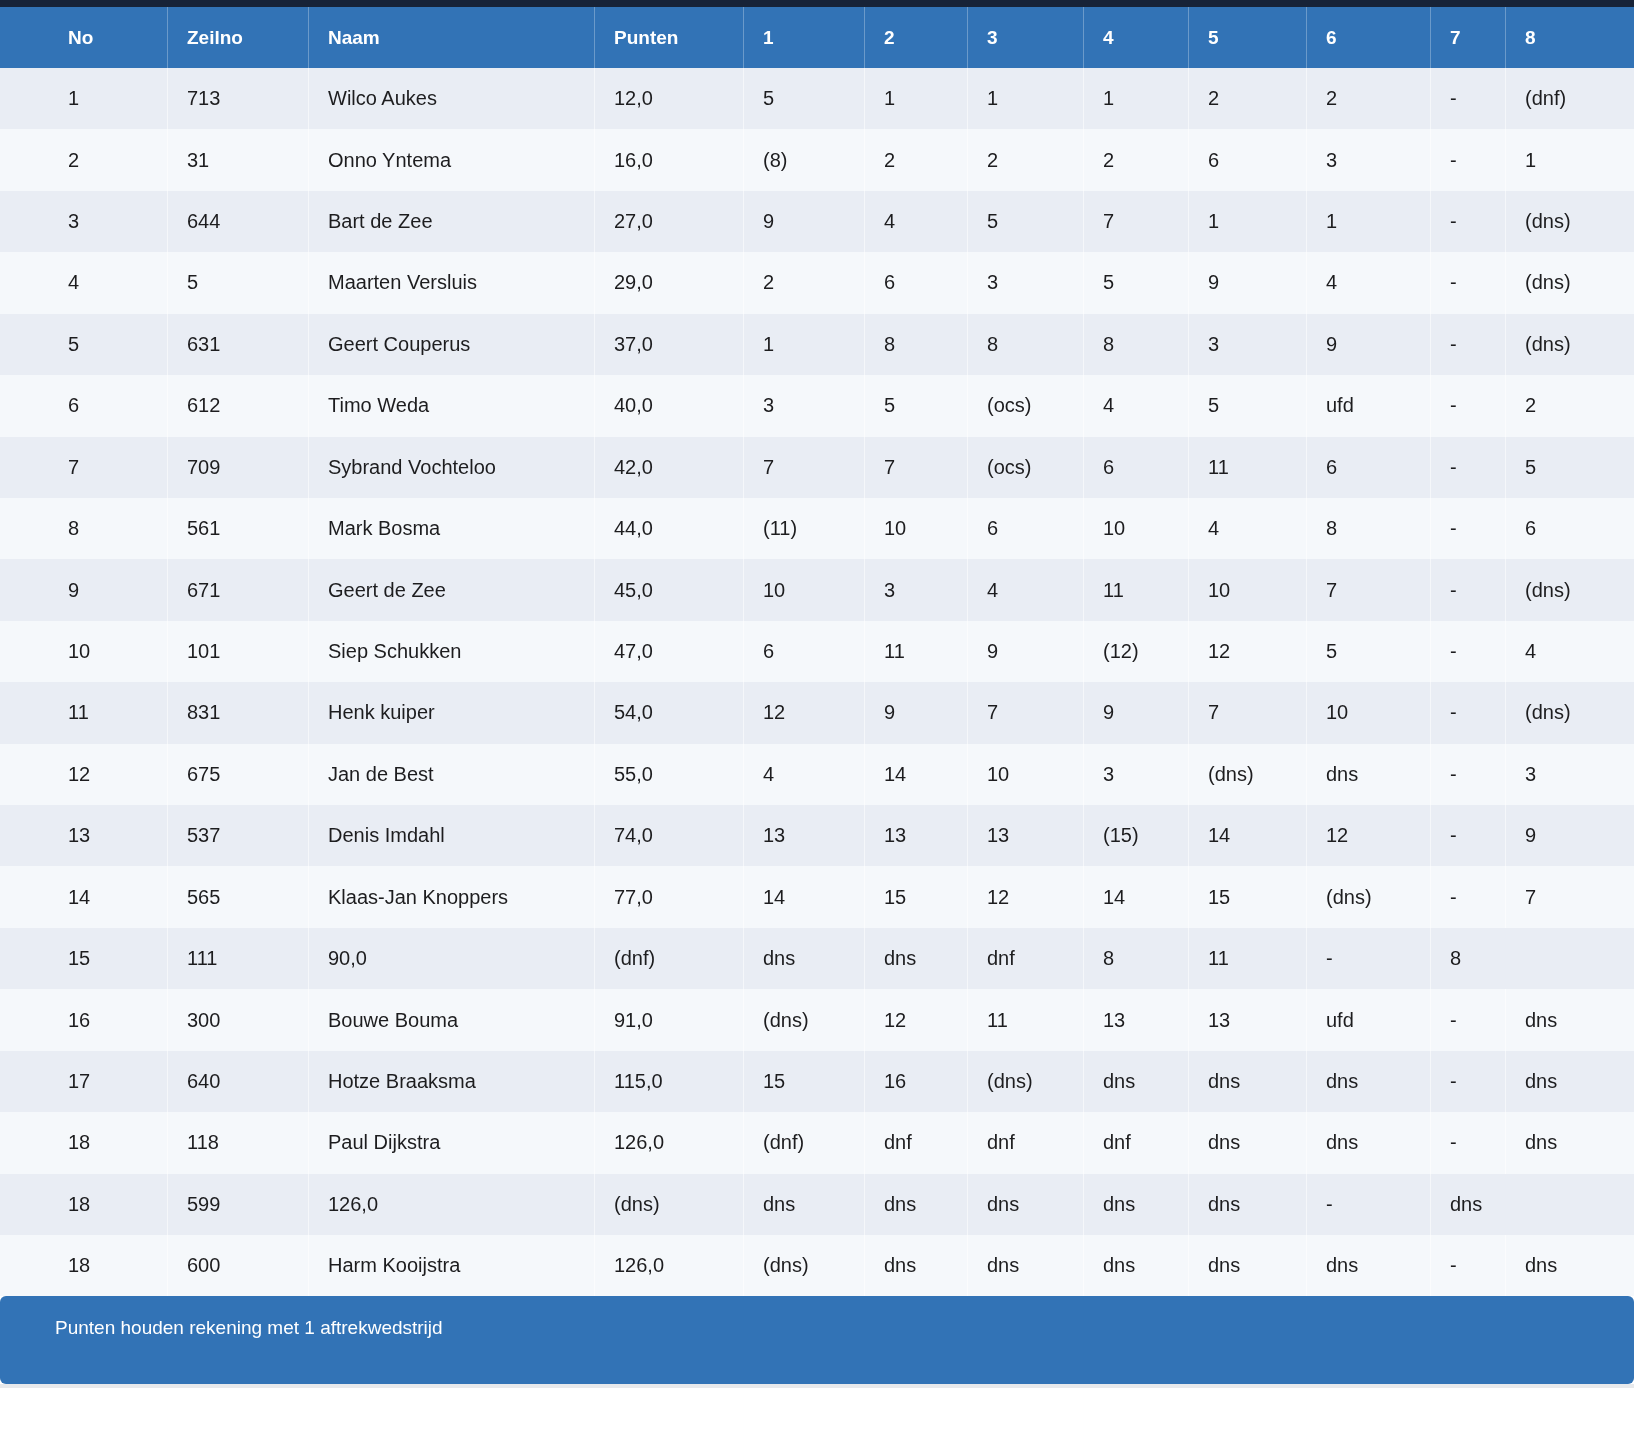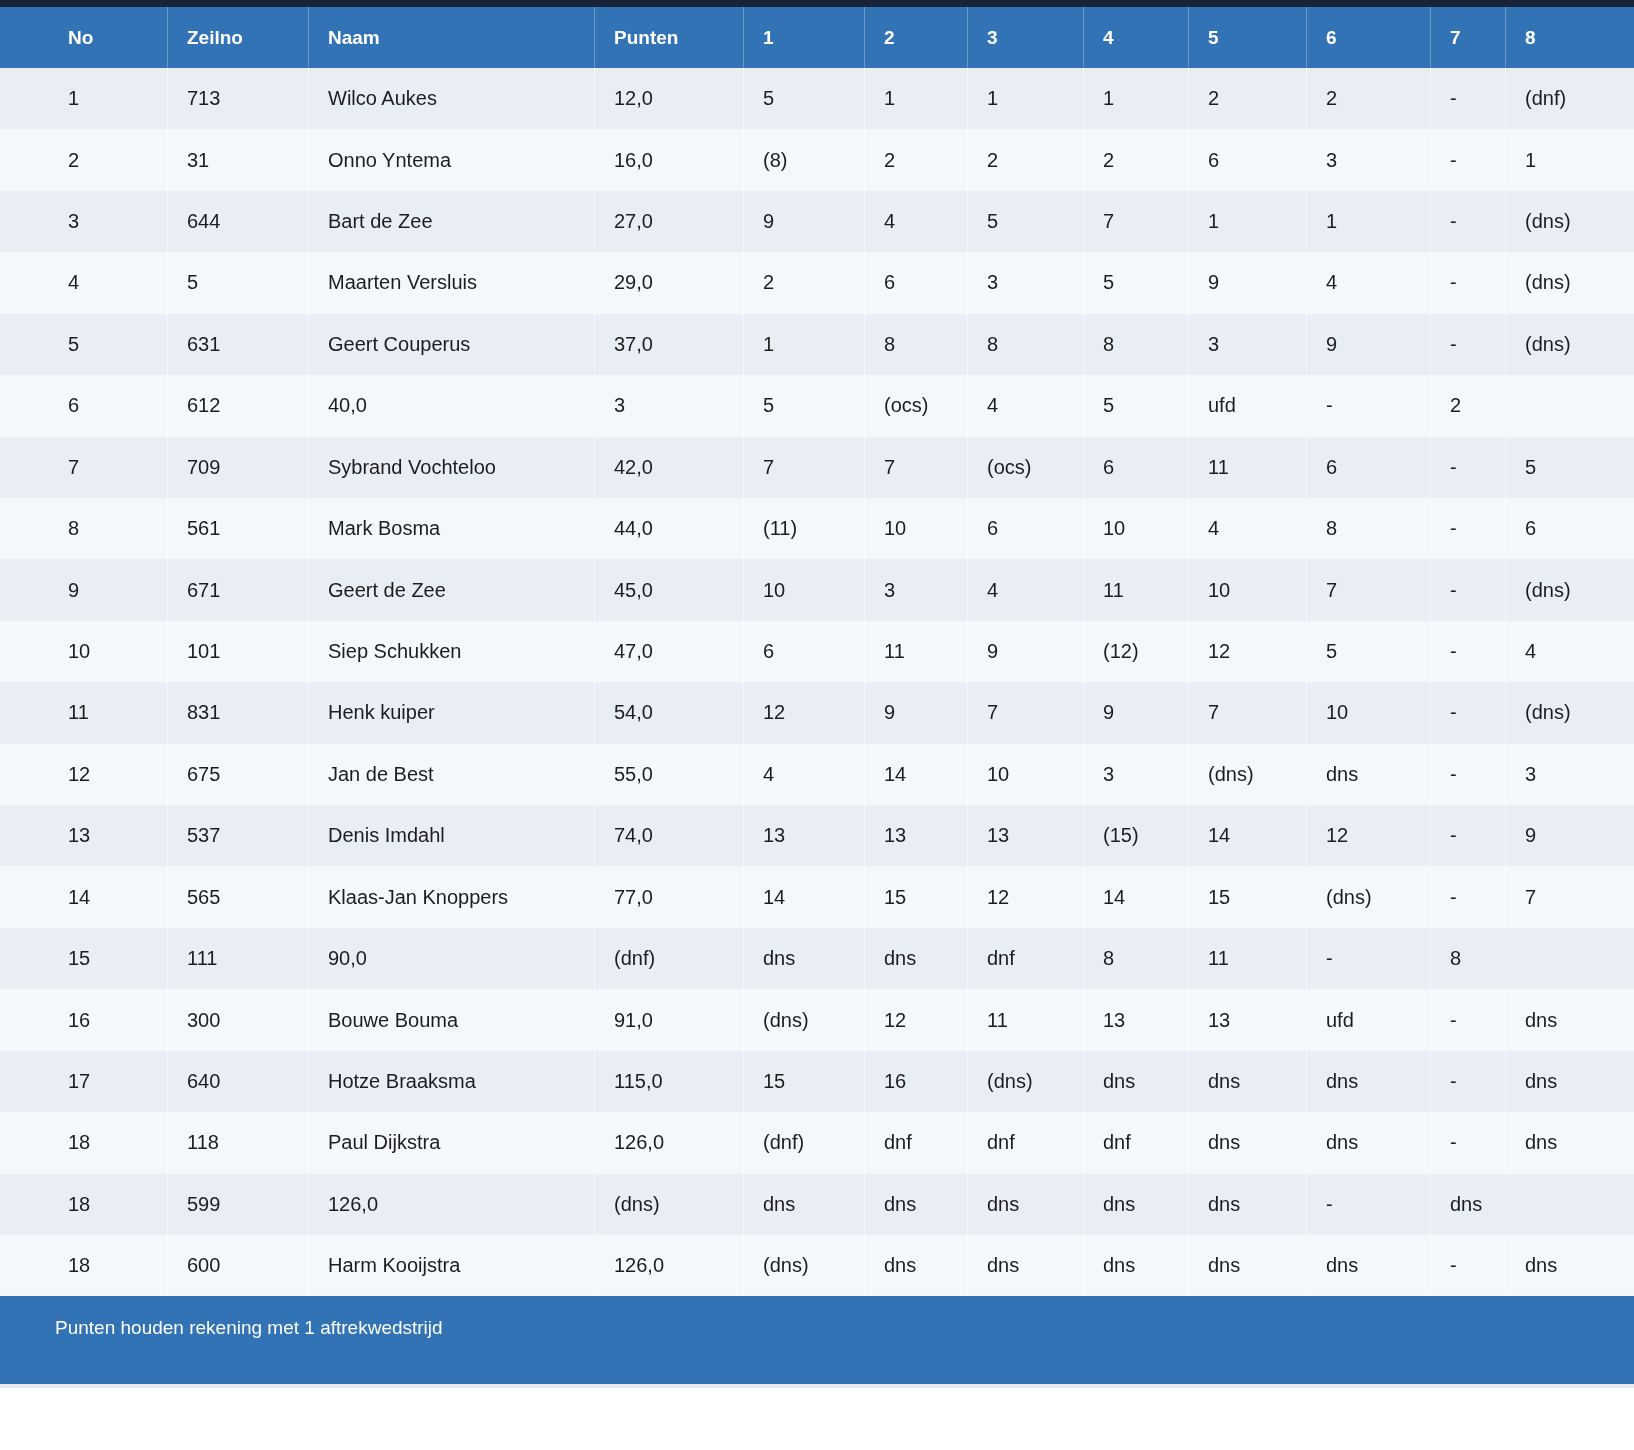--- a/index.html
+++ b/index.html
@@ -64,20 +64,21 @@
     padding-left: 55px;
   }
   .footer {
     height: 88px;
     box-sizing: border-box;
     background: #3273b6;
     color: #ffffff;
     font-size: 19px;
     line-height: 26px;
     padding: 19px 0 0 55px;
+    border-radius: 6px;
   }
   .bottom-strip {
     height: 4px;
     background: #e7e9ec;
   }
 </style>
 </head>
 <body>
 
 <div class="top-bar"></div>
@@ -164,20 +165,21 @@
         <div class="cell">8</div>
         <div class="cell">8</div>
         <div class="cell">3</div>
         <div class="cell">9</div>
         <div class="cell">-</div>
         <div class="cell">(dns)</div>
       </div>
       <div class="grid-row body-row even">
         <div class="cell first">6</div>
         <div class="cell">612</div>
+        <div class="cell">Timo Weda</div>
         <div class="cell">40,0</div>
         <div class="cell">3</div>
         <div class="cell">5</div>
         <div class="cell">(ocs)</div>
         <div class="cell">4</div>
         <div class="cell">5</div>
         <div class="cell">ufd</div>
         <div class="cell">-</div>
         <div class="cell">2</div>
       </div>

